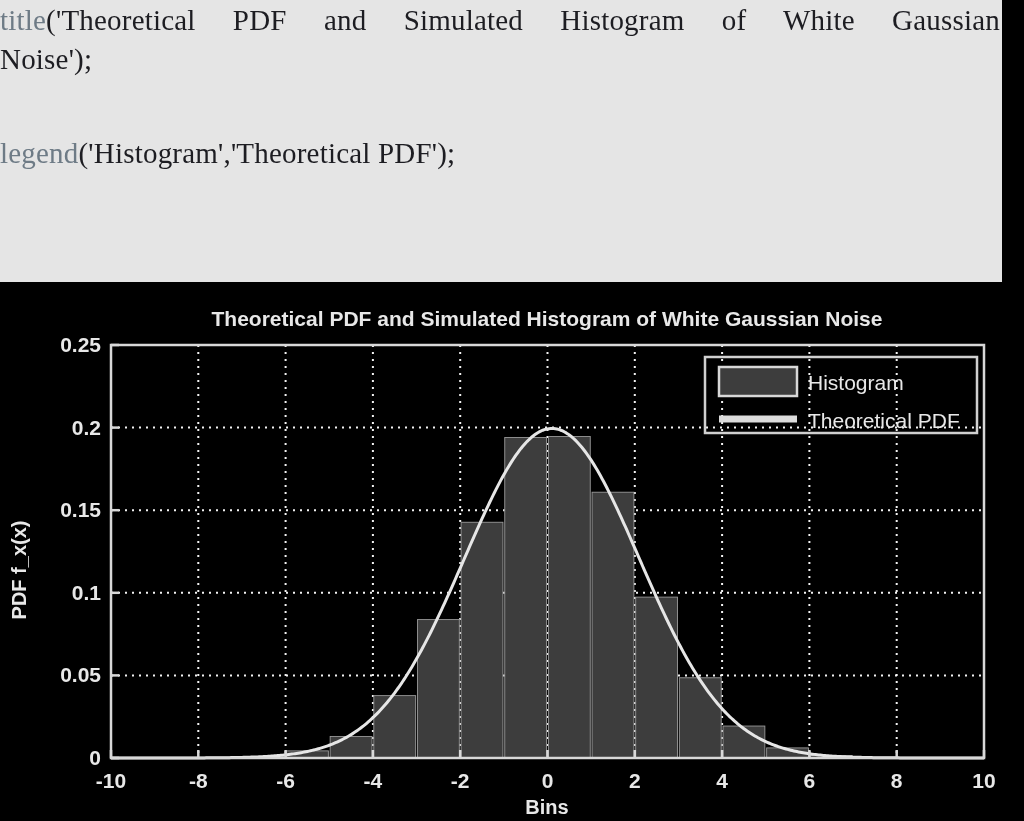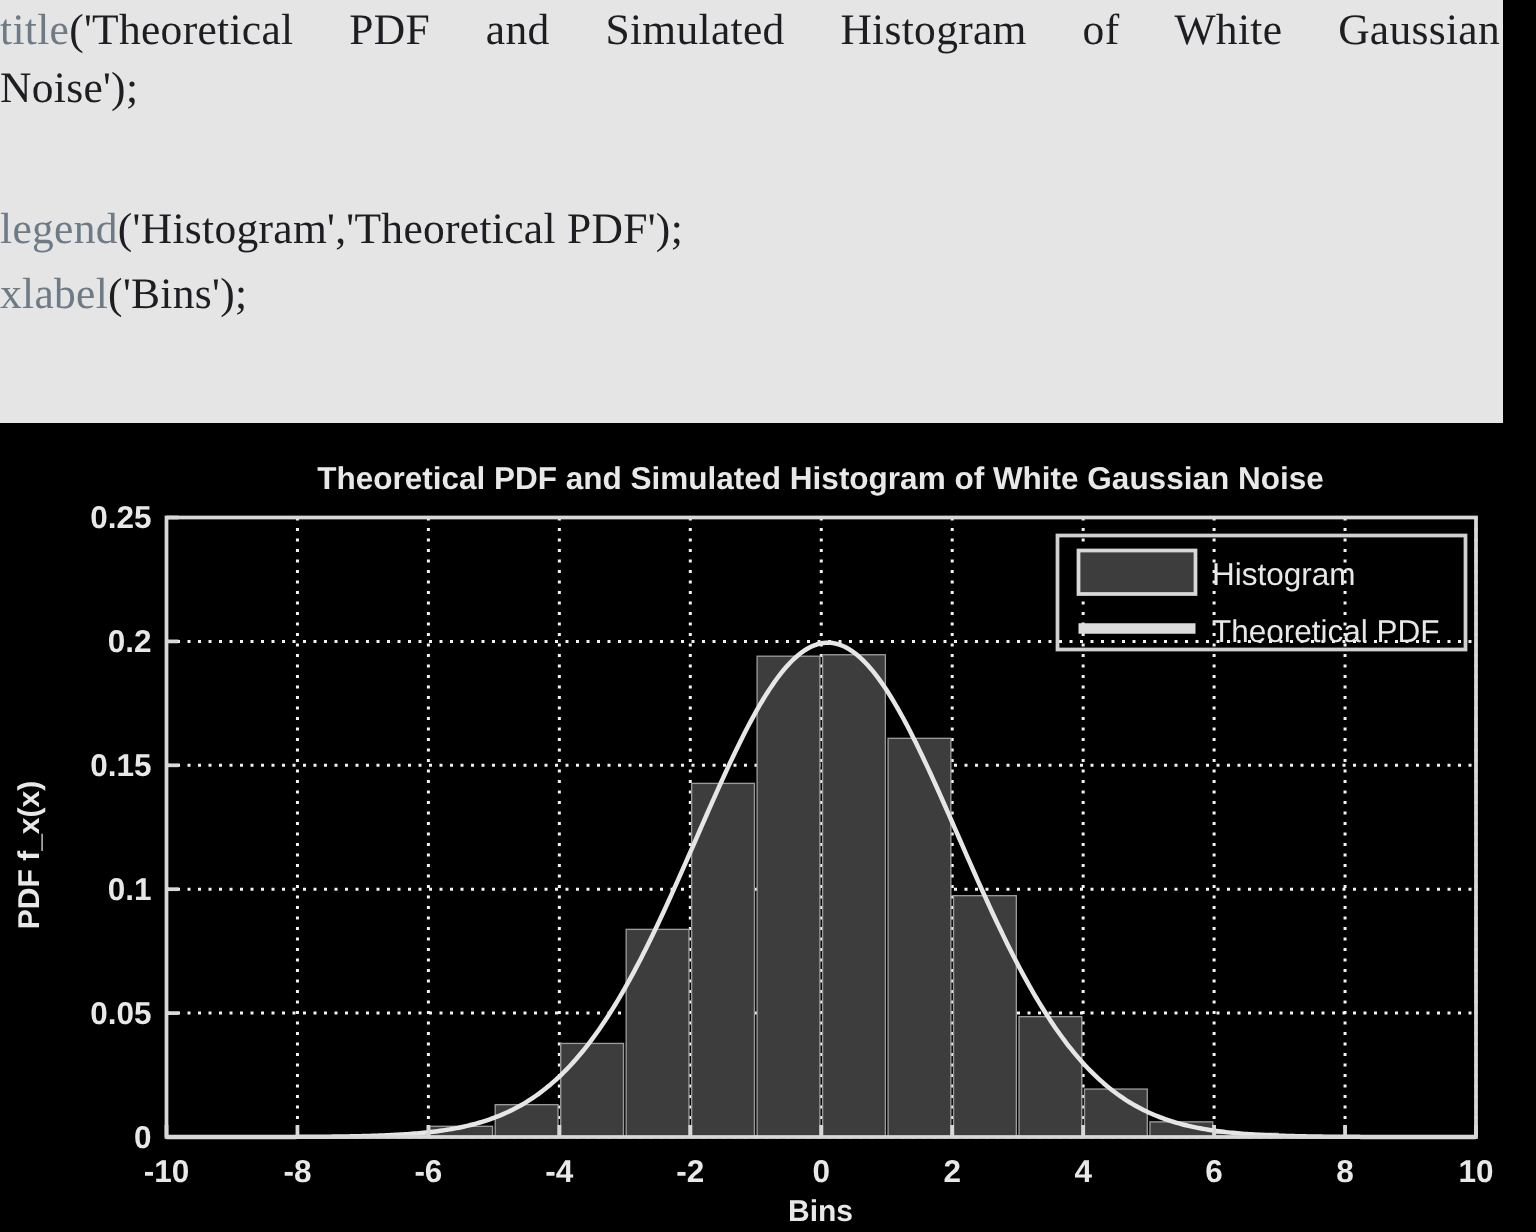--- a/index.html
+++ b/index.html
@@ -69,23 +69,20 @@
         <span class="str">of</span>
         <span class="str">White</span>
         <span class="str">Gaussian</span>
       </span>
     </div>
     <div class="code-line" style="top:43px;">
       <span class="str">Noise');</span>
     </div>
     <div class="code-line" style="top:111px;margin-top:26px;">
       <span class="fn">legend</span><span class="str">('Histogram','Theoretical PDF');</span>
-    </div>
-    <div class="code-line" style="top:180px;">
-      <span class="fn">xlabel</span><span class="str">('Bins');</span>
     </div>
   </div>
   <div id="code-right-edge"></div>
 
   <div id="plot-area">
     <svg id="fig" width="1024" height="539" viewBox="0 0 1024 539">
       <rect x="0" y="0" width="1024" height="539" fill="#000000"></rect>
 
       <text id="chart-title" class="chart-title" x="547" y="44" text-anchor="middle">Theoretical PDF and Simulated Histogram of White Gaussian Noise</text>
 

